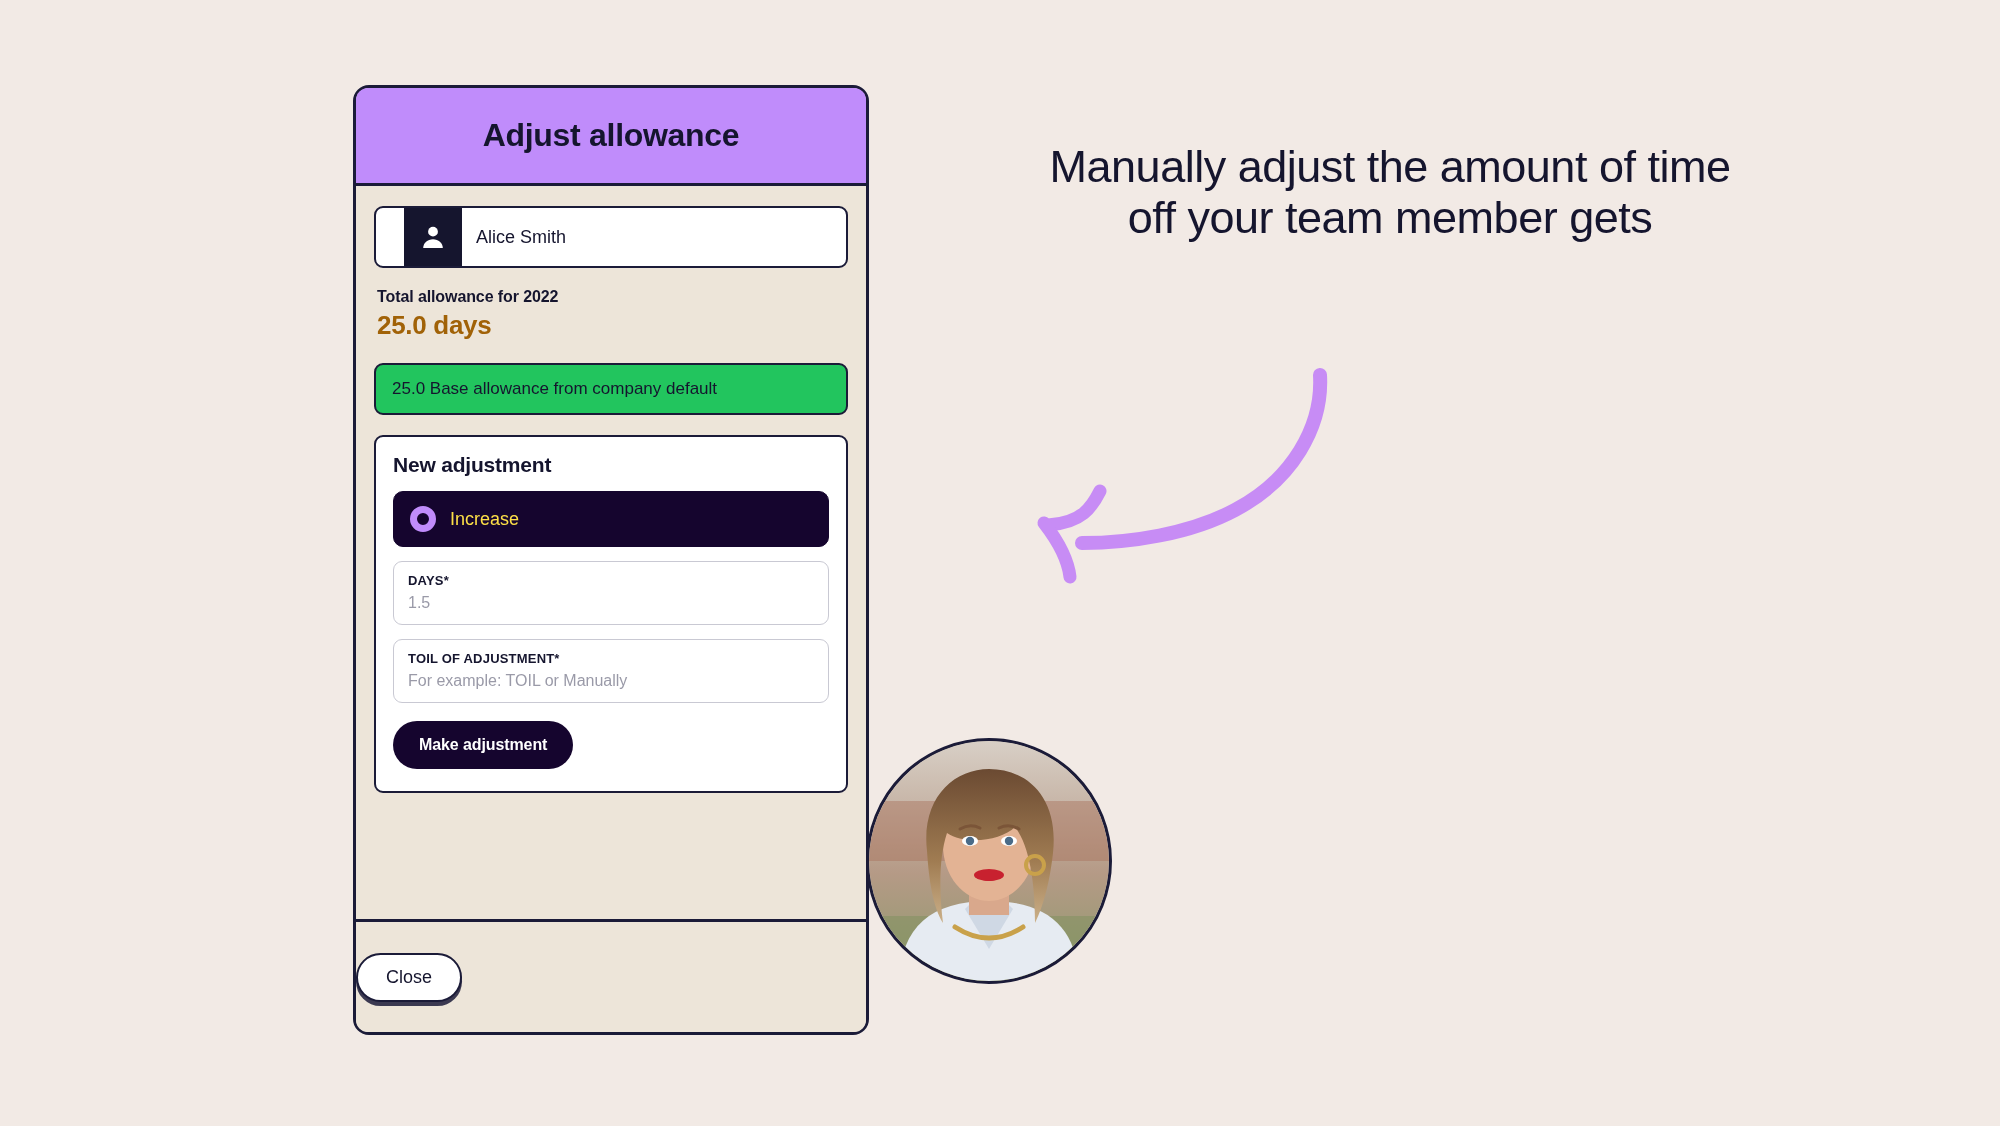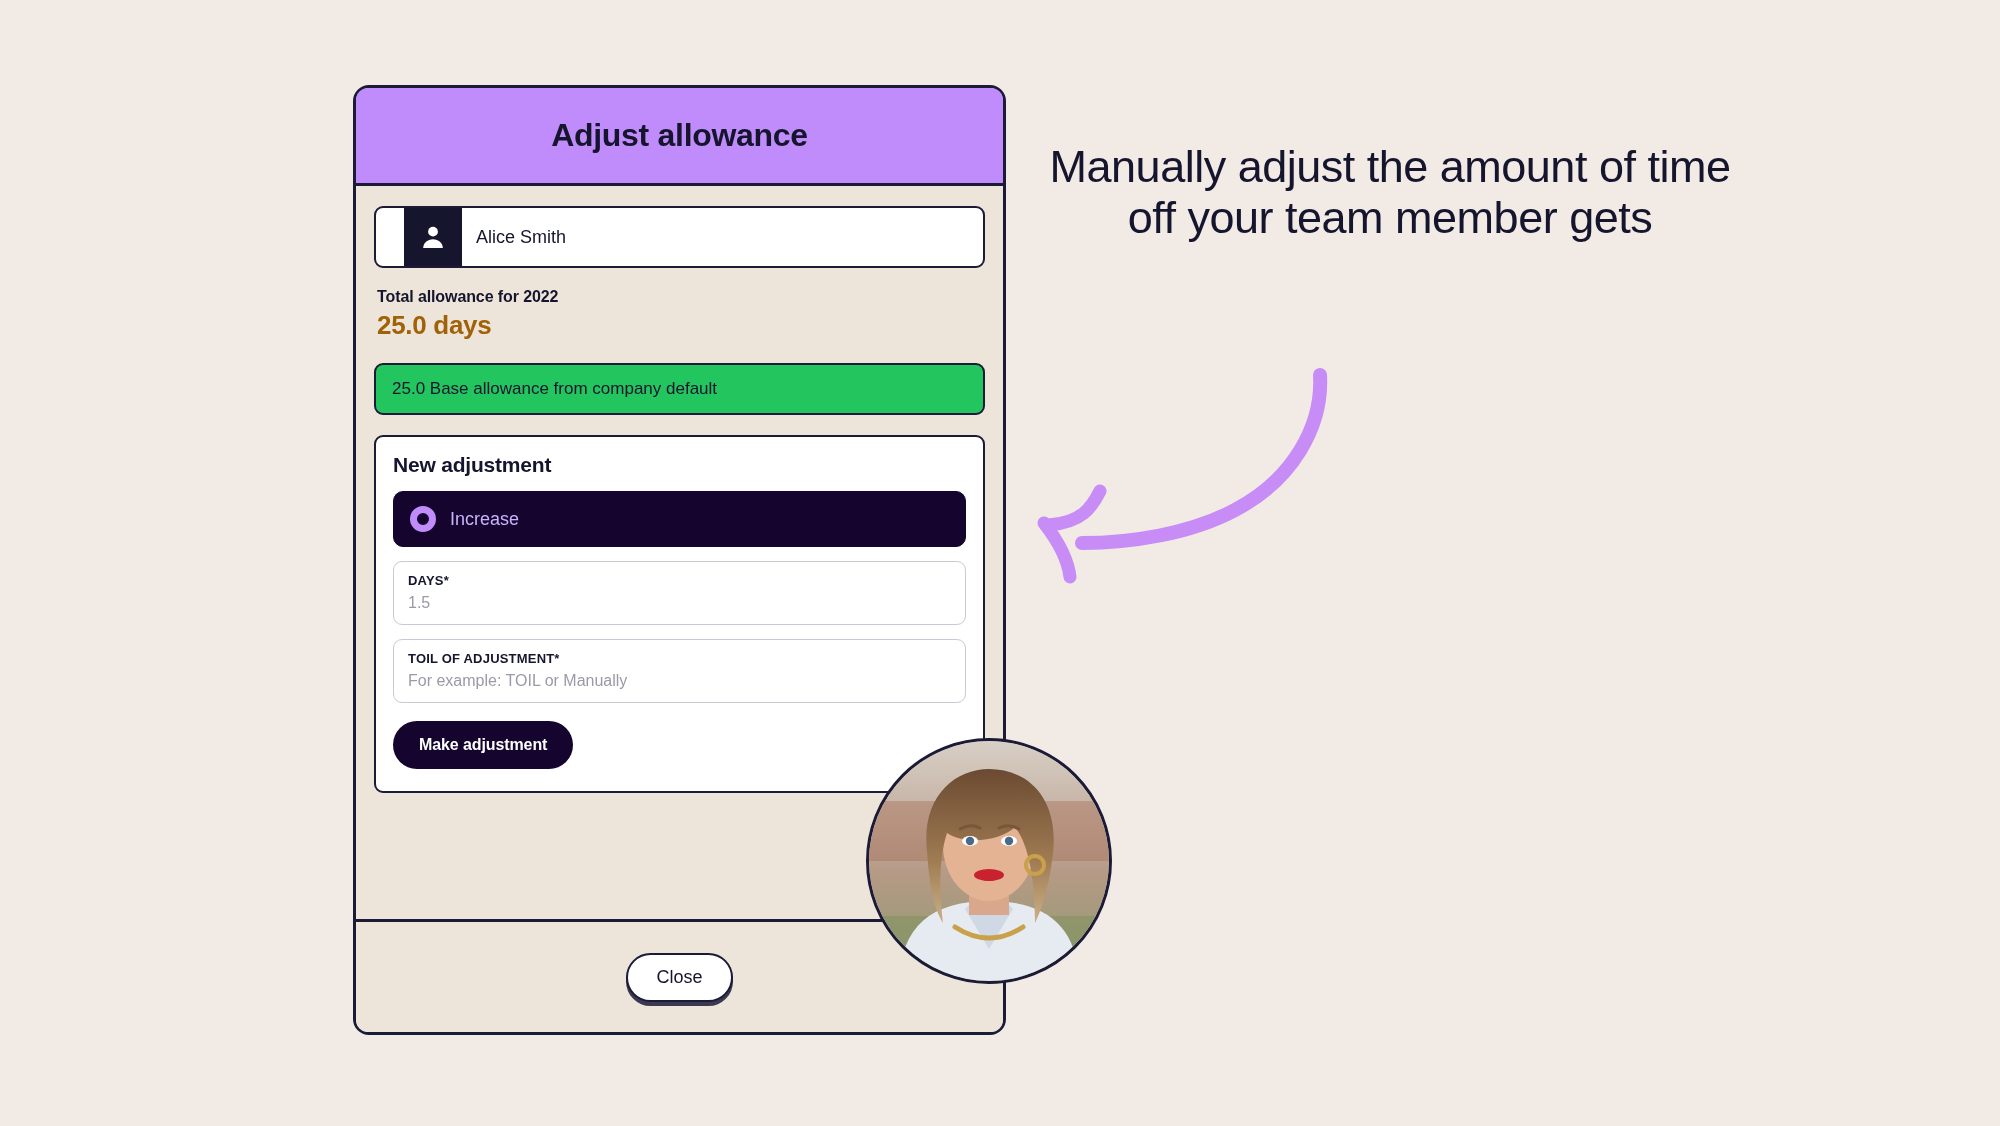--- a/index.html
+++ b/index.html
@@ -13,21 +13,21 @@
     font-family: "Liberation Sans", sans-serif;
     overflow: hidden;
     position: relative;
   }
 
   
   #modal-card {
     position: absolute;
     left: 353px;
     top: 85px;
-    width: 653px;
+    width: 516px;
     height: 950px;
     border: 3px solid #1b1b38;
     border-radius: 16px;
     background: #ede5d9;
     box-sizing: border-box;
     overflow: visible;
   }
 
   #modal-header {
     height: 98px;
@@ -164,21 +164,21 @@
   }
   .radio-dot.off {
     border: 2px solid #d9d9e1;
     background: #ffffff;
     box-sizing: border-box;
   }
   .radio-label {
     font-size: 18px;
     margin-left: 14px;
   }
-  .radio-option.selected .radio-label { color: #c4b5fd; }
+  .radio-option.selected .radio-label { color: #fde047; }
   .radio-option.unselected .radio-label { color: #3b3b50; }
 
   
   .field {
     margin-top: 14px;
     border: 1px solid #c9c9d3;
     border-radius: 9px;
     background: #ffffff;
     padding: 11px 14px 12px 14px;
     box-sizing: border-box;
@@ -213,21 +213,20 @@
   
   #modal-footer {
     position: absolute;
     left: 0;
     right: 0;
     bottom: 0;
     height: 110px;
     border-top: 3px solid #1b1b38;
     display: flex;
     align-items: center;
-    justify-content: center;
     border-radius: 0 0 12px 12px;
     background: #ede5d9;
   }
   .close-btn {
     background: #ffffff;
     border: 2px solid #1b1b38;
     border-radius: 26px;
     padding: 12px 28px;
     font-size: 18px;
     font-weight: 500;

